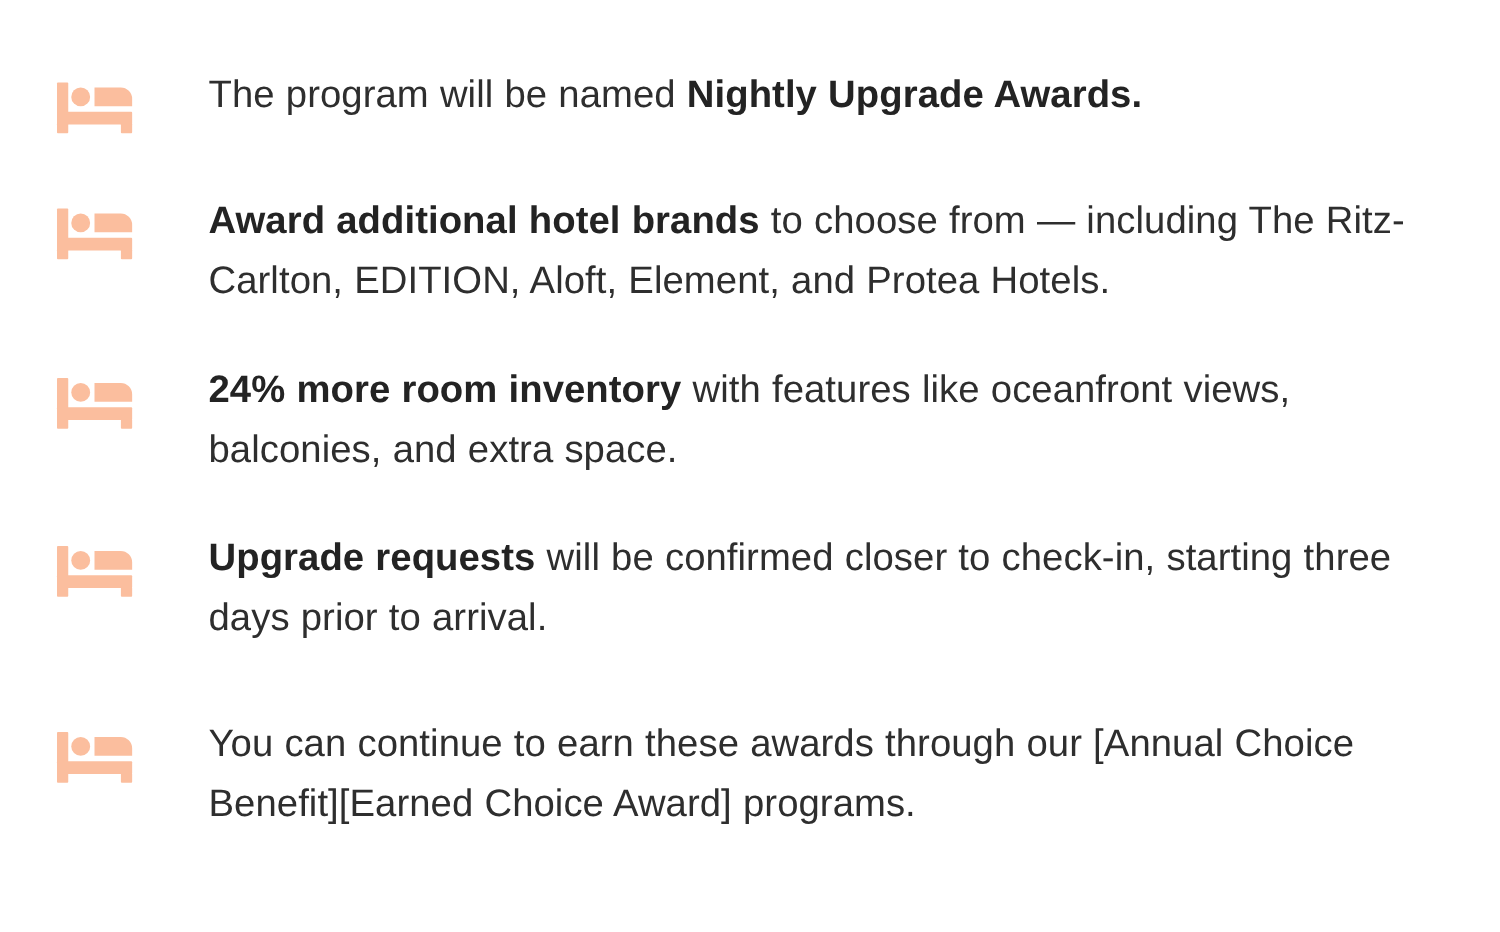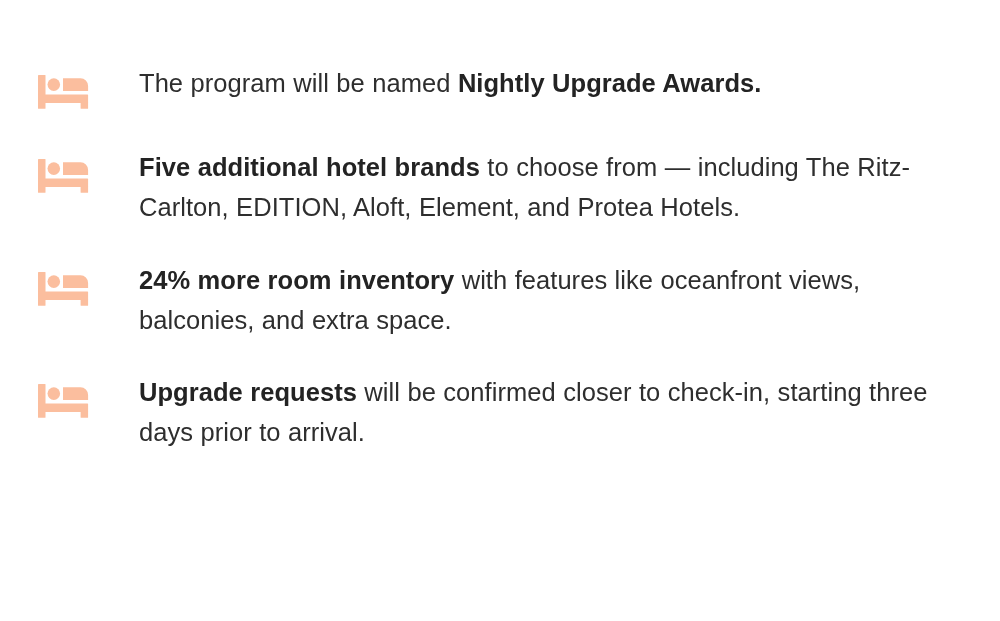--- a/index.html
+++ b/index.html
@@ -15,21 +15,21 @@
     -webkit-font-smoothing: antialiased;
     overflow: hidden;
   }
 
   .slide {
     position: relative;
     width: 1000px;
     height: 617px;
     background: #ffffff;
     box-sizing: border-box;
-    padding: 63px 0 0 0;
+    padding: 43px 0 0 0;
   }
 
   .bullet-list {
     display: block;
     margin: 0;
     padding: 0;
     list-style: none;
   }
 
   .bullet-row {
@@ -110,21 +110,21 @@
       <span class="bullet-icon">
         <svg viewBox="0 0 58 38" xmlns="http://www.w3.org/2000/svg" aria-hidden="true">
           <rect x="2" y="2" width="7.5" height="28" rx="0.6" fill="#fbbe9e"></rect>
           <circle cx="17.8" cy="11.6" r="6.3" fill="#fbbe9e"></circle>
           <path d="M27 5.3 h17.5 a7.6 7.6 0 0 1 7.6 7.6 v5 h-25.1 z" fill="#fbbe9e"></path>
           <rect x="2" y="21.5" width="50.1" height="8.5" rx="0.6" fill="#fbbe9e"></rect>
           <rect x="44.6" y="29.2" width="7.5" height="6.6" rx="0.6" fill="#fbbe9e"></rect>
           <rect x="2" y="29.2" width="7.5" height="6.6" rx="0.6" fill="#fbbe9e"></rect>
         </svg>
       </span>
-      <div class="bullet-text"><b>Five additional hotel brands</b><span> to choose from — including The Ritz-Carlton, EDITION, Aloft, Element, and Protea Hotels.</span></div>
+      <div class="bullet-text"><b>Award additional hotel brands</b><span> to choose from — including The Ritz-Carlton, EDITION, Aloft, Element, and Protea Hotels.</span></div>
     </li>
 
     <li class="bullet-row row-3">
       <span class="bullet-icon">
         <svg viewBox="0 0 58 38" xmlns="http://www.w3.org/2000/svg" aria-hidden="true">
           <rect x="2" y="2" width="7.5" height="28" rx="0.6" fill="#fbbe9e"></rect>
           <circle cx="17.8" cy="11.6" r="6.3" fill="#fbbe9e"></circle>
           <path d="M27 5.3 h17.5 a7.6 7.6 0 0 1 7.6 7.6 v5 h-25.1 z" fill="#fbbe9e"></path>
           <rect x="2" y="21.5" width="50.1" height="8.5" rx="0.6" fill="#fbbe9e"></rect>
           <rect x="44.6" y="29.2" width="7.5" height="6.6" rx="0.6" fill="#fbbe9e"></rect>
@@ -141,15 +141,28 @@
           <circle cx="17.8" cy="11.6" r="6.3" fill="#fbbe9e"></circle>
           <path d="M27 5.3 h17.5 a7.6 7.6 0 0 1 7.6 7.6 v5 h-25.1 z" fill="#fbbe9e"></path>
           <rect x="2" y="21.5" width="50.1" height="8.5" rx="0.6" fill="#fbbe9e"></rect>
           <rect x="44.6" y="29.2" width="7.5" height="6.6" rx="0.6" fill="#fbbe9e"></rect>
           <rect x="2" y="29.2" width="7.5" height="6.6" rx="0.6" fill="#fbbe9e"></rect>
         </svg>
       </span>
       <div class="bullet-text"><b>Upgrade requests</b><span> will be confirmed closer to check-in, starting three days prior to arrival.</span></div>
     </li>
 
+    <li class="bullet-row row-5">
+      <span class="bullet-icon">
+        <svg viewBox="0 0 58 38" xmlns="http://www.w3.org/2000/svg" aria-hidden="true">
+          <rect x="2" y="2" width="7.5" height="28" rx="0.6" fill="#fbbe9e"></rect>
+          <circle cx="17.8" cy="11.6" r="6.3" fill="#fbbe9e"></circle>
+          <path d="M27 5.3 h17.5 a7.6 7.6 0 0 1 7.6 7.6 v5 h-25.1 z" fill="#fbbe9e"></path>
+          <rect x="2" y="21.5" width="50.1" height="8.5" rx="0.6" fill="#fbbe9e"></rect>
+          <rect x="44.6" y="29.2" width="7.5" height="6.6" rx="0.6" fill="#fbbe9e"></rect>
+          <rect x="2" y="29.2" width="7.5" height="6.6" rx="0.6" fill="#fbbe9e"></rect>
+        </svg>
+      </span>
+      <div class="bullet-text"><span>You can continue to earn these awards through our [Annual Choice Benefit][Earned Choice Award] programs.</span></div>
+    </li>
 
   </ul>
 </div>
 
 </body></html>

